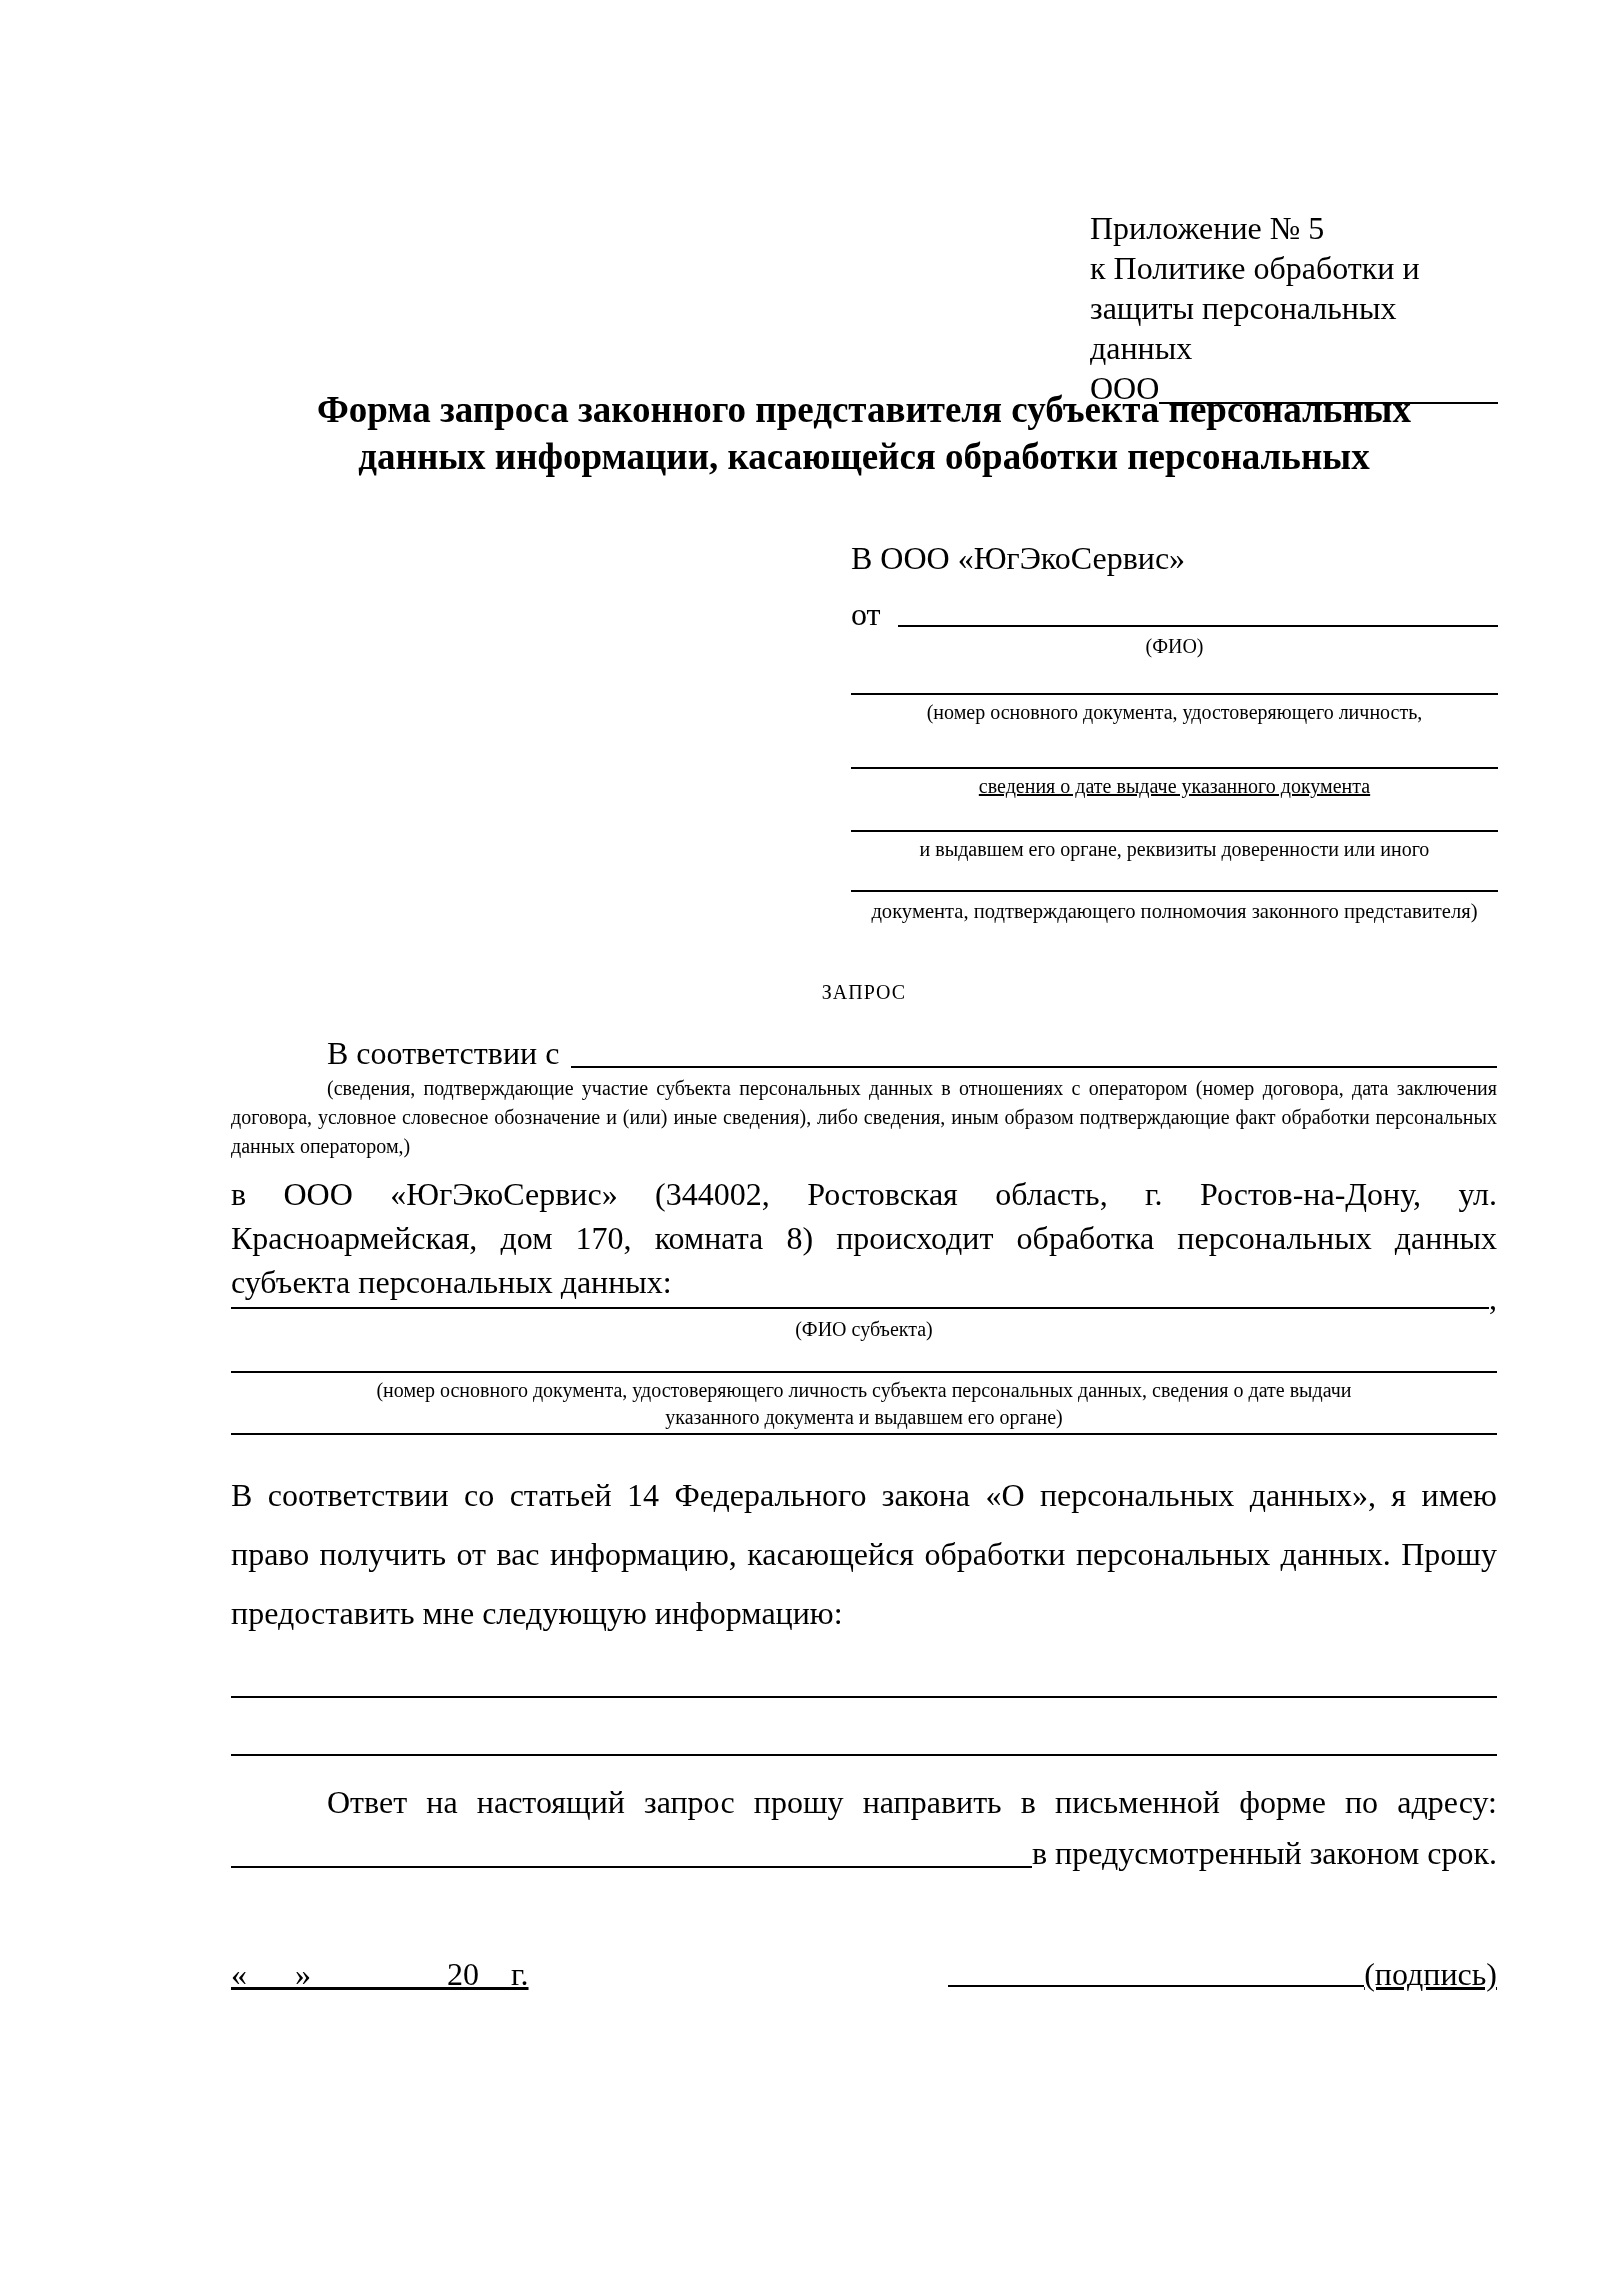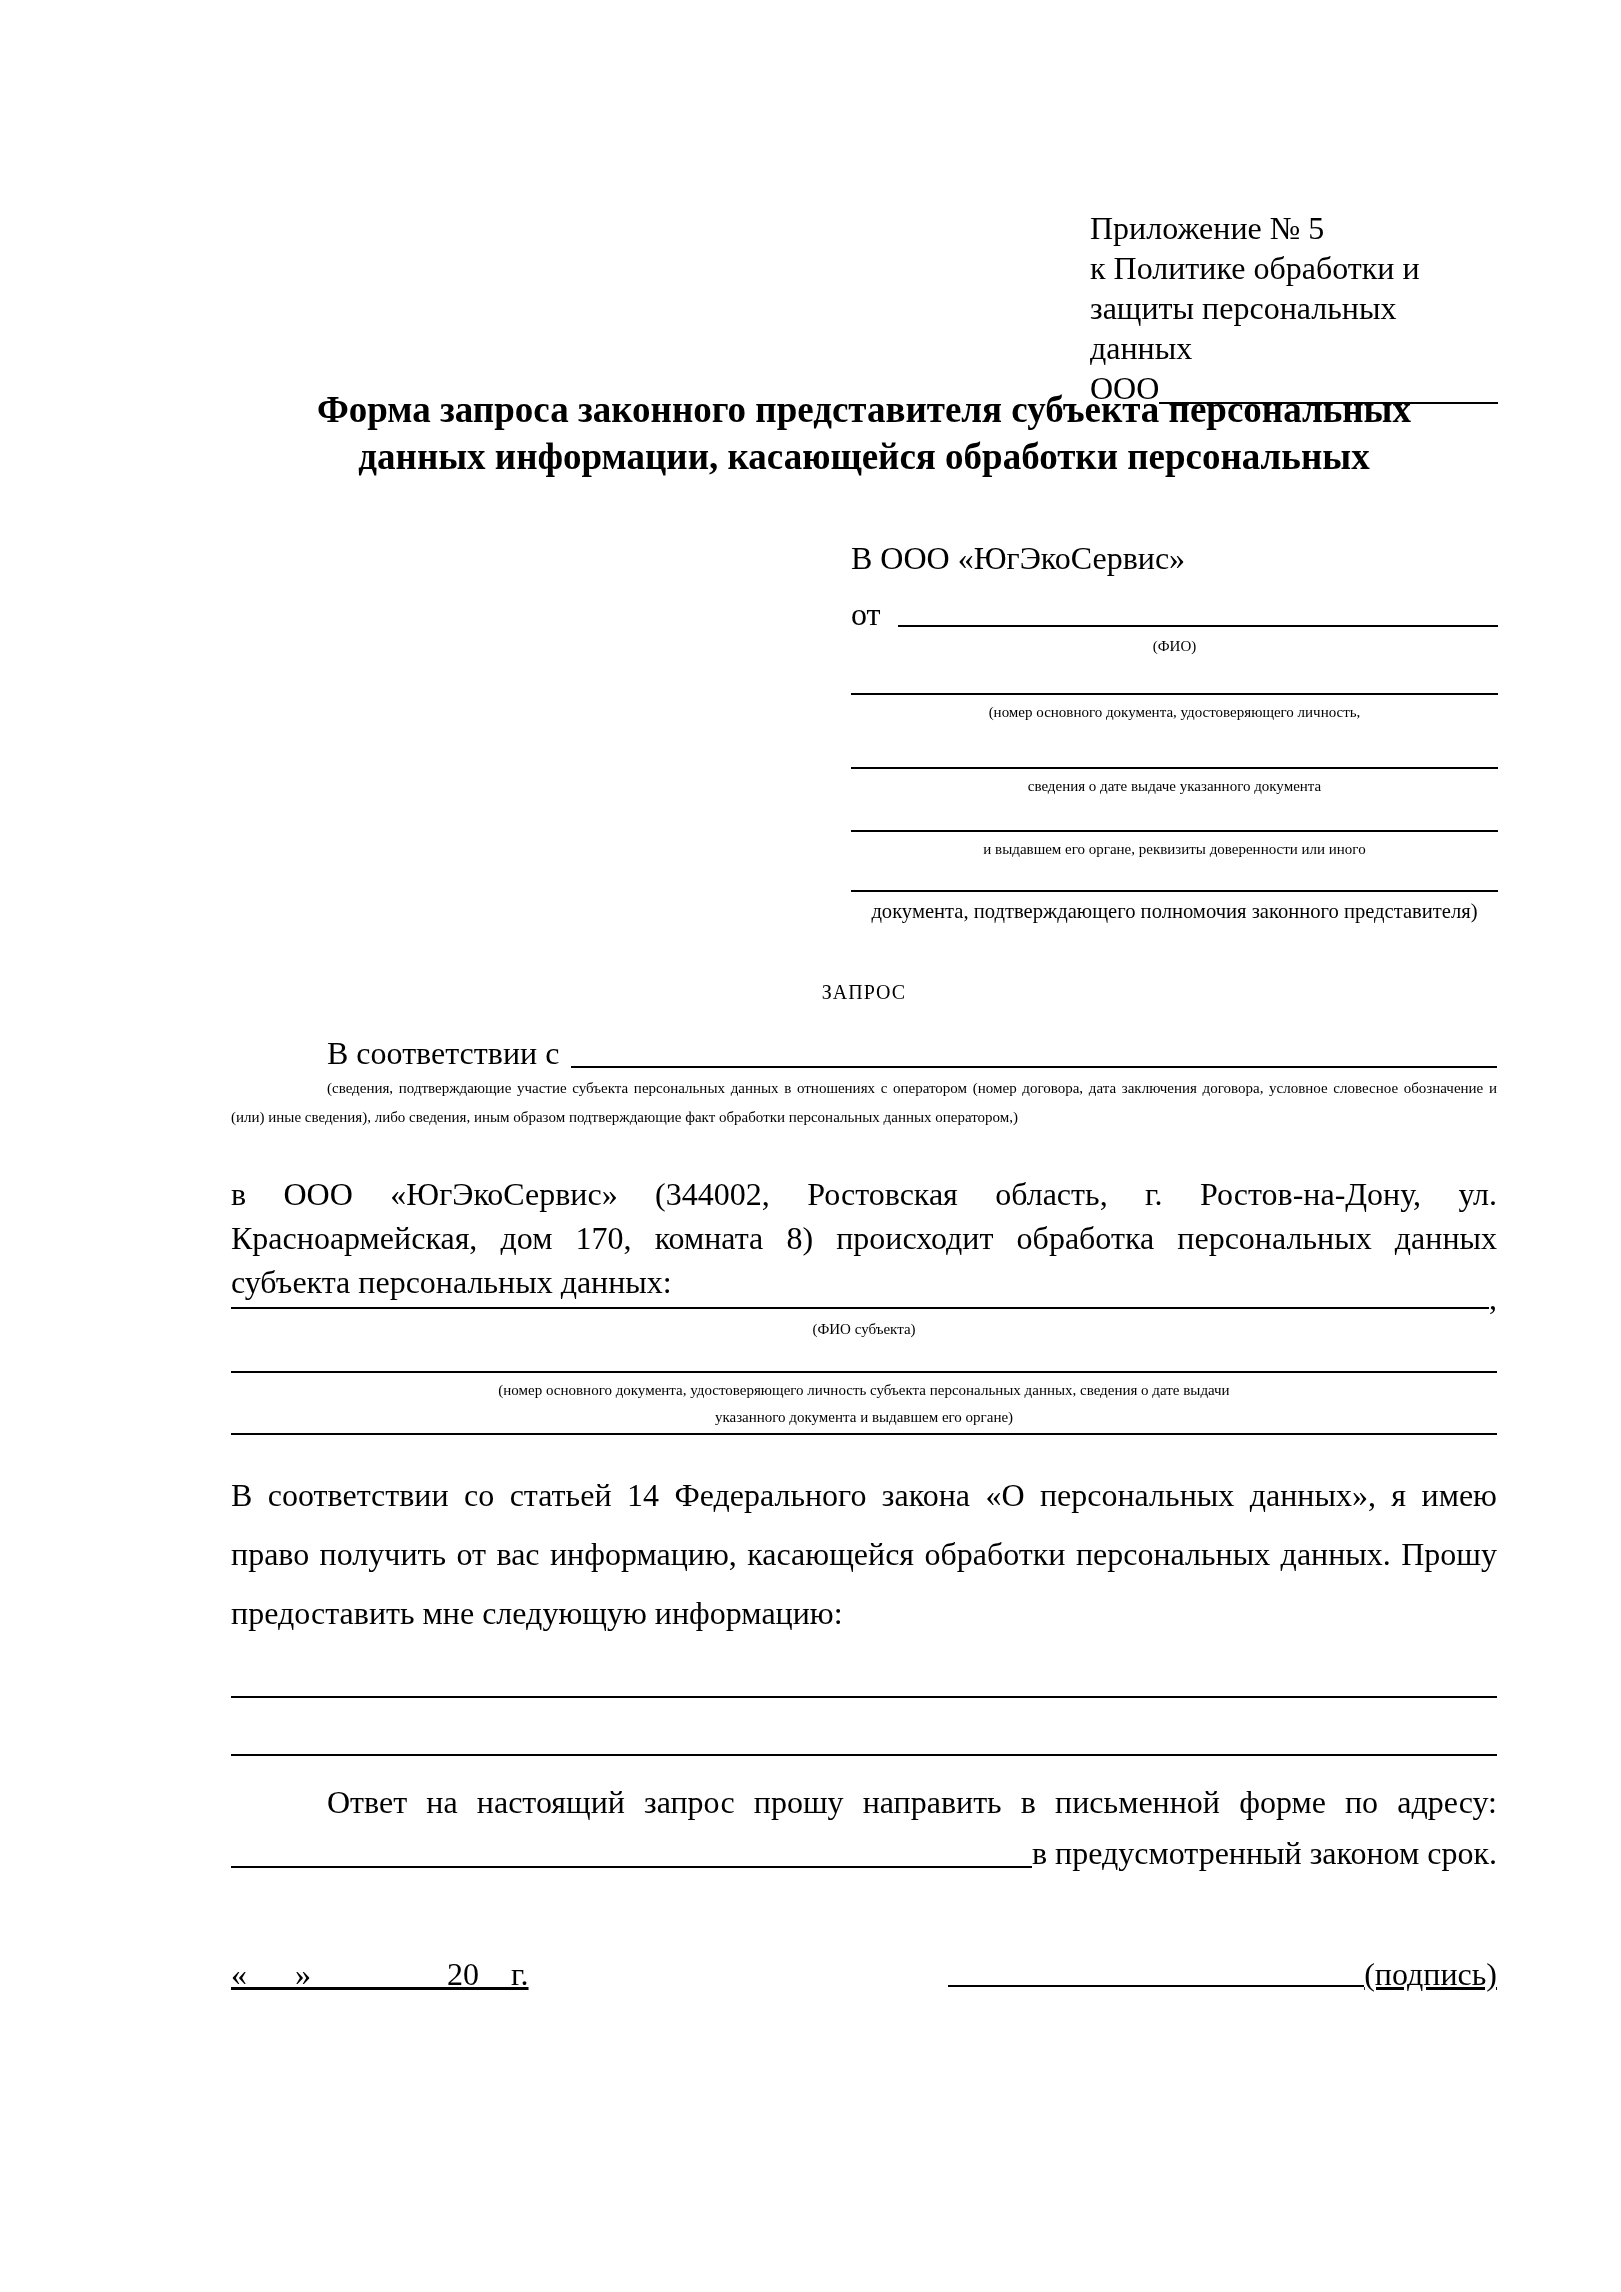--- a/index.html
+++ b/index.html
@@ -6,21 +6,21 @@
   .page{
     position:relative;
     width:1621px;height:2293px;
     margin:0 auto;
     background:#ffffff;
     font-family:"Liberation Serif","DejaVu Serif",serif;
     color:#000;
     overflow:hidden;
   }
   .abs{position:absolute;}
-  .small-cap{font-size:15px;line-height:27.4px;}
+  .small-cap{font-size:20px;line-height:27.4px;}
   .center{text-align:center;}
   .justify{text-align:justify;}
   .row{display:flex;align-items:flex-start;}
   .fill{flex:1 1 auto;border-bottom:2.9px solid #000;}
   .bline{border-bottom:2.9px solid #000;}
   .nowrap{white-space:nowrap;}
 
   
   .appendix{left:1090px;top:208px;width:408px;font-size:32px;line-height:40px;}
   .appendix .ooo-row{display:flex;align-items:center;}
@@ -30,21 +30,21 @@
   .title{left:231px;top:386px;width:1266px;font-size:37px;line-height:47px;font-weight:bold;text-align:center;}
 
   
   .addr-to{left:851px;top:540px;font-size:32px;}
   .addr-from{left:851px;top:596px;width:647px;font-size:32px;gap:8px;}
   .addr-from .fill{height:29px;margin-left:9.8px;}
   .addr-fio{left:851px;top:633px;width:647px;}
   .b1{left:851px;top:667px;width:647px;height:25.5px;}
   .c1{left:851px;top:699px;width:647px;}
   .b2{left:851px;top:741px;width:647px;height:25.5px;}
-  .c2{left:851px;top:773px;width:647px;}
+  .c2{left:851px;top:773px;width:647px;text-decoration:underline;}
   .b3{left:851px;top:804px;width:647px;height:25.5px;}
   .c3{left:851px;top:836px;width:647px;}
   .b4{left:851px;top:864px;width:647px;height:25.5px;}
   .c4{left:841px;top:898px;width:667px;font-size:20.6px;}
 
   .zapros{left:231px;top:981px;width:1266px;font-size:20px;letter-spacing:1px;}
   .accord-row{left:231px;top:1035px;width:1266px;font-size:32px;padding-left:96px;box-sizing:border-box;}
   .accord-row .fill{height:31px;margin-left:11.8px;}
   .accord-cap{left:231px;top:1074px;width:1266px;line-height:29px;text-indent:96px;}
   .op-para{left:231px;top:1172px;width:1266px;font-size:32px;line-height:44px;}

